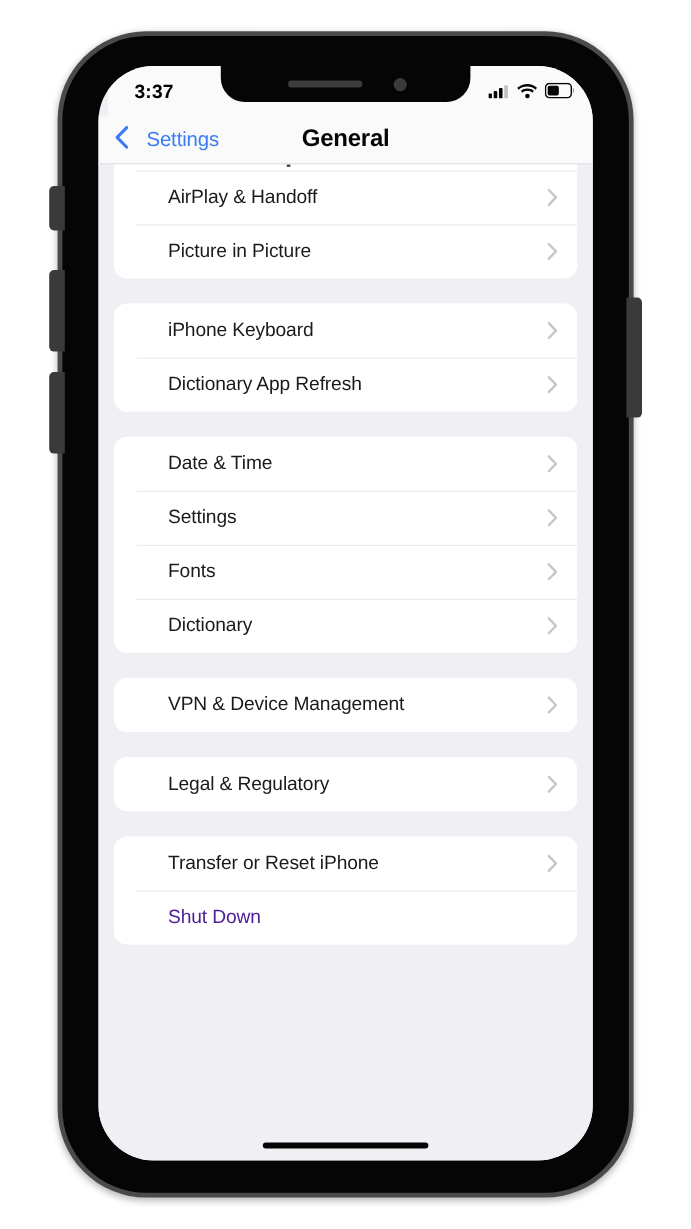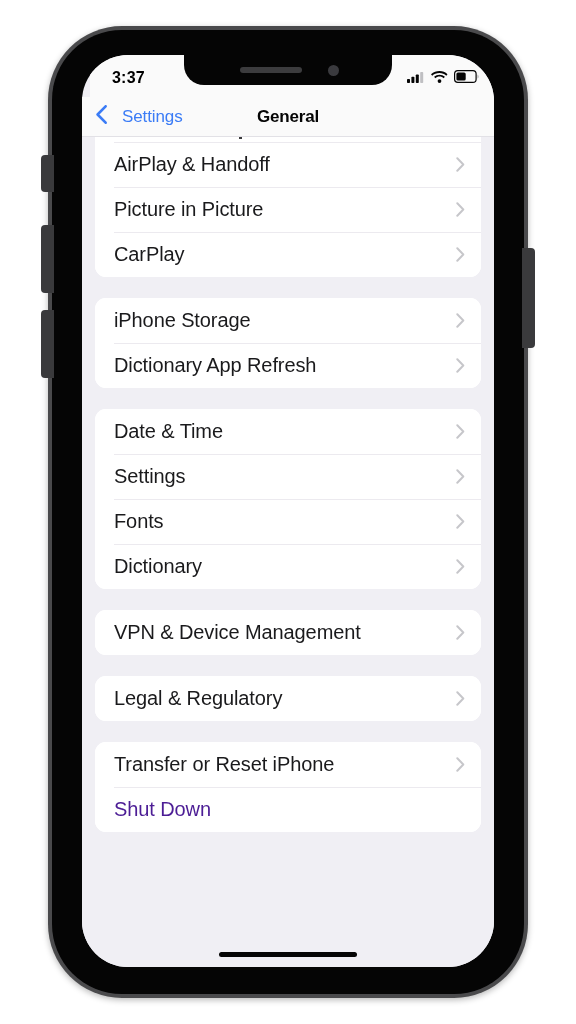--- a/index.html
+++ b/index.html
@@ -150,21 +150,21 @@
   #back-chevron-icon { display: block; }
   #back-label {
     font-size: 17px;
     color: #3b7cf6;
     letter-spacing: -0.1px;
   }
   #nav-title {
     position: absolute;
     left: 0; right: 0;
     text-align: center;
-    font-size: 17px;
+    font-size: 20px;
     font-weight: bold;
     color: #050505;
     letter-spacing: -0.2px;
   }
 
   
   #settings-list {
     position: absolute;
     left: 0;
     top: 81px;
@@ -198,23 +198,24 @@
     content: "";
     position: absolute;
     left: 19px;
     right: 0;
     top: 0;
     height: 1px;
     background: #eceaef;
   }
   .row-label {
     flex: 1;
-    font-size: 20px;
+    font-size: 16px;
     color: #1a1a1c;
     letter-spacing: -0.1px;
+    margin-left: 26px;
   }
   .row-label.link {
     color: #4c1d95;
   }
   .chevron-icon {
     flex: 0 0 auto;
     display: block;
     opacity: 0.95;
   }
 
@@ -315,30 +316,24 @@
           <svg class="chevron-icon" width="9" height="15" viewBox="0 0 9 15">
             <path d="M1.3 1.3l6 6.2-6 6.2" fill="none" stroke="#c4c4c8" stroke-width="2" stroke-linecap="round" stroke-linejoin="round"></path>
           </svg>
         </div>
         <div class="row">
           <span class="row-label">Picture in Picture</span>
           <svg class="chevron-icon" width="9" height="15" viewBox="0 0 9 15">
             <path d="M1.3 1.3l6 6.2-6 6.2" fill="none" stroke="#c4c4c8" stroke-width="2" stroke-linecap="round" stroke-linejoin="round"></path>
           </svg>
         </div>
-        <div class="row">
-          <span class="row-label">CarPlay</span>
-          <svg class="chevron-icon" width="9" height="15" viewBox="0 0 9 15">
-            <path d="M1.3 1.3l6 6.2-6 6.2" fill="none" stroke="#c4c4c8" stroke-width="2" stroke-linecap="round" stroke-linejoin="round"></path>
-          </svg>
-        </div>
-      </div>
-      <div class="card">
-        <div class="row">
-          <span class="row-label">iPhone Storage</span>
+      </div>
+      <div class="card">
+        <div class="row">
+          <span class="row-label">iPhone Keyboard</span>
           <svg class="chevron-icon" width="9" height="15" viewBox="0 0 9 15">
             <path d="M1.3 1.3l6 6.2-6 6.2" fill="none" stroke="#c4c4c8" stroke-width="2" stroke-linecap="round" stroke-linejoin="round"></path>
           </svg>
         </div>
         <div class="row">
           <span class="row-label">Dictionary App Refresh</span>
           <svg class="chevron-icon" width="9" height="15" viewBox="0 0 9 15">
             <path d="M1.3 1.3l6 6.2-6 6.2" fill="none" stroke="#c4c4c8" stroke-width="2" stroke-linecap="round" stroke-linejoin="round"></path>
           </svg>
         </div>

